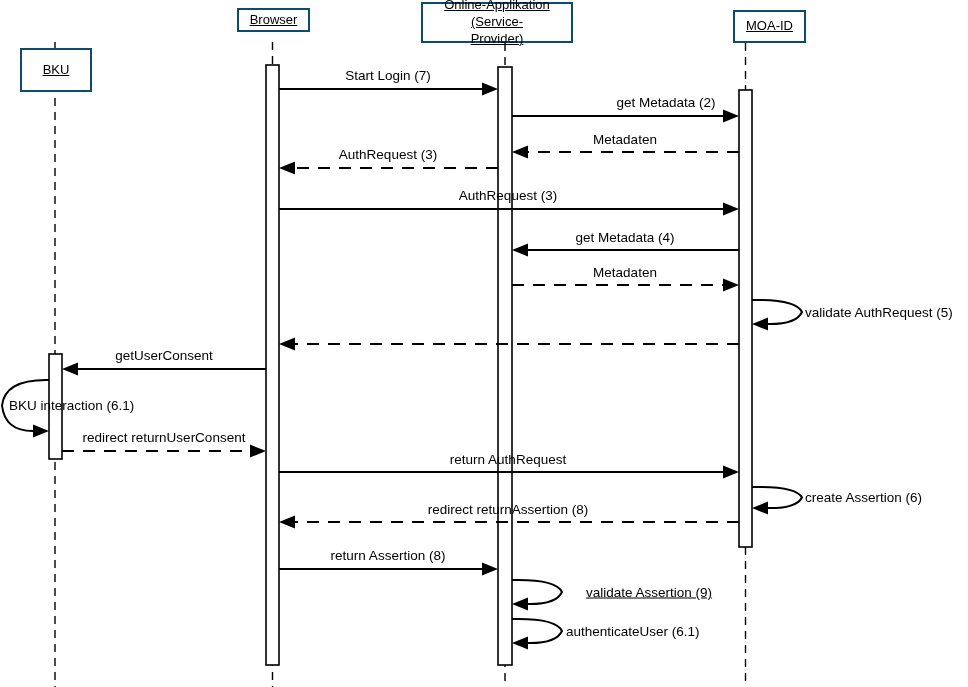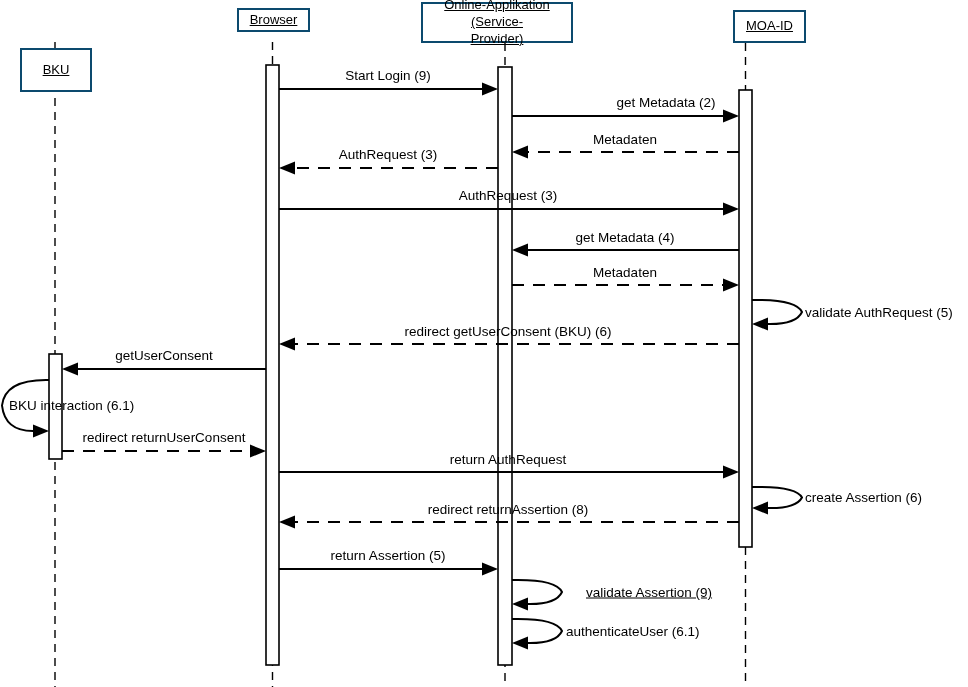--- a/index.html
+++ b/index.html
@@ -118,31 +118,30 @@
   <div class="actor-box" id="actor-browser">
     <span>Browser</span>
   </div>
   <div class="actor-box" id="actor-oa">
     <span>Online-Applikation (Service-
 Provider)</span>
   </div>
   <div class="actor-box" id="actor-moa">
     <span>MOA-ID</span>
   </div>
-<div class="msg-label" style="left: 388px; top: 75px;">Start Login (9)</div>
+<div class="msg-label" style="left: 388px; top: 75px;">Start Login (7)</div>
     <div class="msg-label" style="left: 625px; top: 102px; margin-left: 41px;">get Metadata (2)</div>
     <div class="msg-label" style="left: 625px; top: 139px;">Metadaten</div>
     <div class="msg-label" style="left: 388px; top: 154px;">AuthRequest (3)</div>
     <div class="msg-label" style="left: 508px; top: 195px;">AuthRequest (3)</div>
     <div class="msg-label" style="left: 625px; top: 237px;">get Metadata (4)</div>
     <div class="msg-label" style="left: 625px; top: 272px;">Metadaten</div>
     <div class="loop-label" style="left: 805px; top: 312px;">validate AuthRequest (5)</div>
-    <div class="msg-label" style="left: 508px; top: 331px;">redirect getUserConsent (BKU) (6)</div>
     <div class="msg-label" style="left: 164px; top: 355px;">getUserConsent</div>
     <div class="loop-label" style="left: 9px; top: 405px;">BKU interaction (6.1)</div>
     <div class="msg-label" style="left: 164px; top: 437px;">redirect returnUserConsent</div>
     <div class="msg-label" style="left: 508px; top: 459px;">return AuthRequest</div>
     <div class="loop-label" style="left: 805px; top: 497px;">create Assertion (6)</div>
     <div class="msg-label" style="left: 508px; top: 509px;">redirect returnAssertion (8)</div>
-    <div class="msg-label" style="left: 388px; top: 555px;">return Assertion (5)</div>
+    <div class="msg-label" style="left: 388px; top: 555px;">return Assertion (8)</div>
     <div class="loop-label" style="left: 586px; top: 592px; text-decoration: underline;">validate Assertion (9)</div>
     <div class="loop-label" style="left: 566px; top: 631px;">authenticateUser (6.1)</div>
   </div>
 
 </body></html>

